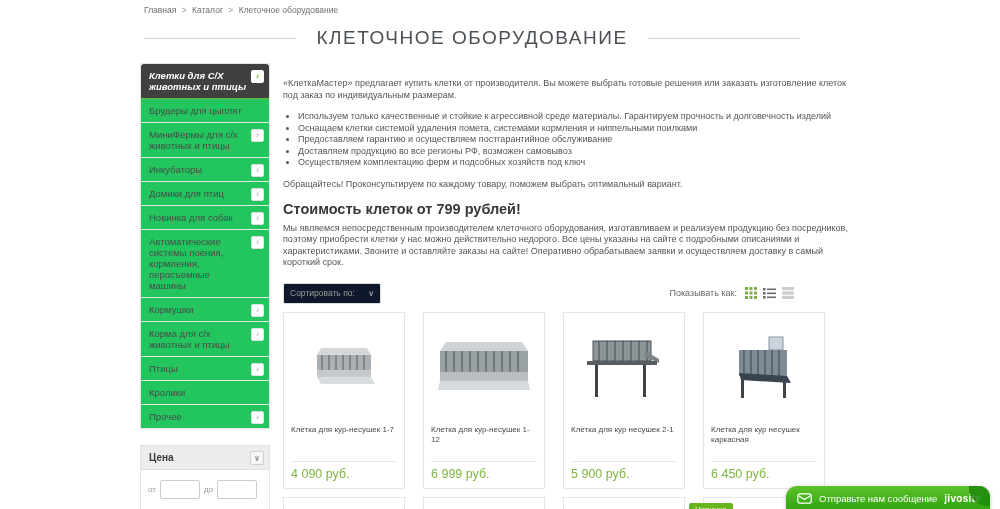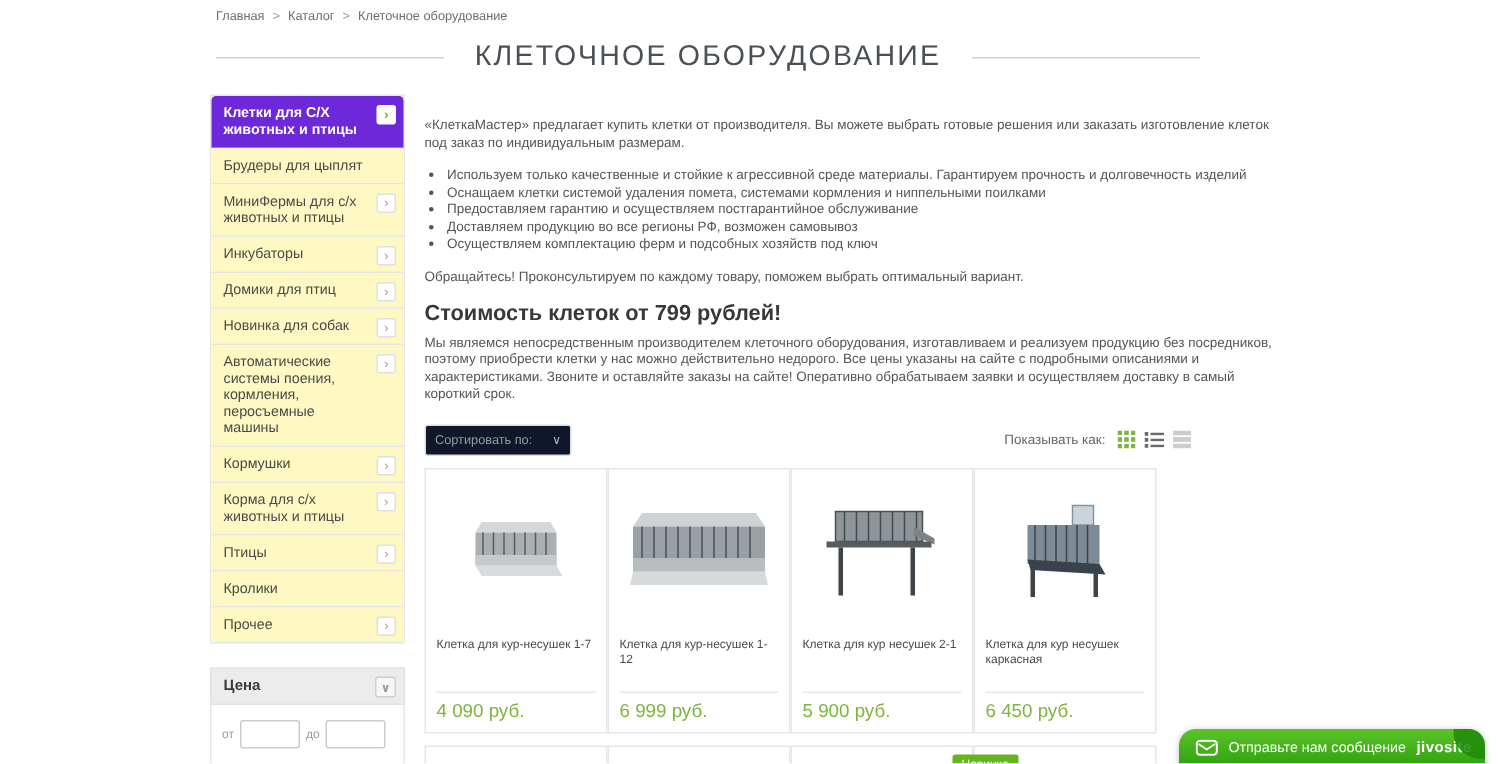--- a/index.html
+++ b/index.html
@@ -13,23 +13,23 @@
   .breadcrumb .sep { margin:0 3px; color:#9a9a9a; }
 
   
   .title-row { position:absolute; left:144px; top:27px; width:656px; display:flex; align-items:center; gap:20px; }
   .title-row .hline { flex:1; height:1px; background:#d2d2d2; }
   .title-row h1 { font-size:19px; font-weight:400; letter-spacing:1.5px; color:#4b5056; white-space:nowrap; }
 
   
   .sidebar { position:absolute; left:140px; top:63px; width:130px; }
   .menu { list-style:none; border:1px solid #e6e6e6; border-bottom:none; }
-  .menu li { position:relative; background:#fef9c3; border-bottom:1px solid #e6e6e6; padding:6px 20px 6px 8px; font-size:9.5px; line-height:11px; color:#4a4a4a; cursor:pointer; }
+  .menu li { position:relative; background:#22c55e; border-bottom:1px solid #e6e6e6; padding:6px 20px 6px 8px; font-size:9.5px; line-height:11px; color:#4a4a4a; cursor:pointer; }
   .menu li .arrow { position:absolute; right:5px; top:6px; width:13px; height:13px; border:1px solid #e0e0e0; border-radius:2px; display:flex; align-items:center; justify-content:center; font-size:9px; color:#9a9a9a; background:#fff; }
-  .menu li.active { background:#6d28d9; border-color:#74b32c; color:#fff; font-weight:bold; border-radius:3px 3px 0 0; }
+  .menu li.active { background:#404040; border-color:#74b32c; color:#fff; font-weight:bold; border-radius:3px 3px 0 0;font-style:italic; }
   .menu li.active .arrow { background:#fff; border-color:#fff; color:#74b32c; font-weight:bold; }
   .menu li.noarrow { padding-right:8px; }
 
   .filter { margin-top:16px; }
   .filter-head { position:relative; background:#ececec; border:1px solid #e2e2e2; padding:6px 8px; font-size:10px; font-weight:bold; color:#3a3a3a; cursor:pointer; }
   .filter-head .collapse { position:absolute; right:5px; top:5px; width:14px; height:14px; background:#f7f7f7; border:1px solid #cfcfcf; border-radius:2px; display:flex; align-items:center; justify-content:center; font-size:8px; color:#999; }
   .filter-body { border:1px solid #e6e6e6; border-top:none; padding:10px 7px 14px 7px; background:#fff; }
   .range-row { display:flex; align-items:center; gap:4px; }
   .range-row .rl { font-size:8px; color:#9a9a9a; }
   .range-row input { width:40px; height:19px; border:1px solid #ccc; border-radius:2px; font-size:9px; padding:0 3px; color:#444; outline:none; }
@@ -44,21 +44,21 @@
   .desc { margin-top:6px; font-size:9px; line-height:11.5px; color:#555; }
 
   .toolbar { margin-top:14px; width:511px; display:flex; justify-content:space-between; align-items:center; }
   .sort { width:98px; height:21px; border:1px solid #ddd; border-radius:2px; background:#0f172a; display:flex; align-items:center; justify-content:space-between; padding:0 6px; font-size:8.5px; color:#9a9a9a; cursor:pointer; }
   .sort .chev { color:#bbb; font-size:8px; }
   .view { display:flex; align-items:center; gap:6px; }
   .view-label { font-size:9px; color:#666; margin-right:2px; }
   .vicon { display:inline-flex; cursor:pointer; }
 
   
-  .products { margin-top:8px; width:514px; display:grid; grid-template-columns:repeat(4,122px); gap:0; }
+  .products { margin-top:8px; width:514px; display:grid; grid-template-columns:repeat(4,122px); gap:18px; }
   .card { border:1px solid #e5e5e5; background:#fff; height:177px; display:flex; flex-direction:column; cursor:pointer; }
   .card .img { height:110px; display:flex; align-items:center; justify-content:center; }
   .card .name { flex:1; padding:2px 7px 0 7px; font-size:8px; line-height:10px; color:#4a4a4a; }
   .card .divider { margin:0 7px; border-top:1px solid #e9e9e9; }
   .card .price { padding:5px 7px 7px 7px; font-size:12.5px; color:#7db53f; }
 
   .row2 { margin-top:8px; }
   .card2 { position:relative; border:1px solid #e5e5e5; background:#fff; height:30px; }
   .badge { position:absolute; left:-15px; top:5px; background:#66b41e; color:#fff; font-size:8px; padding:2.5px 6px; border-radius:2px; white-space:nowrap; }
 

